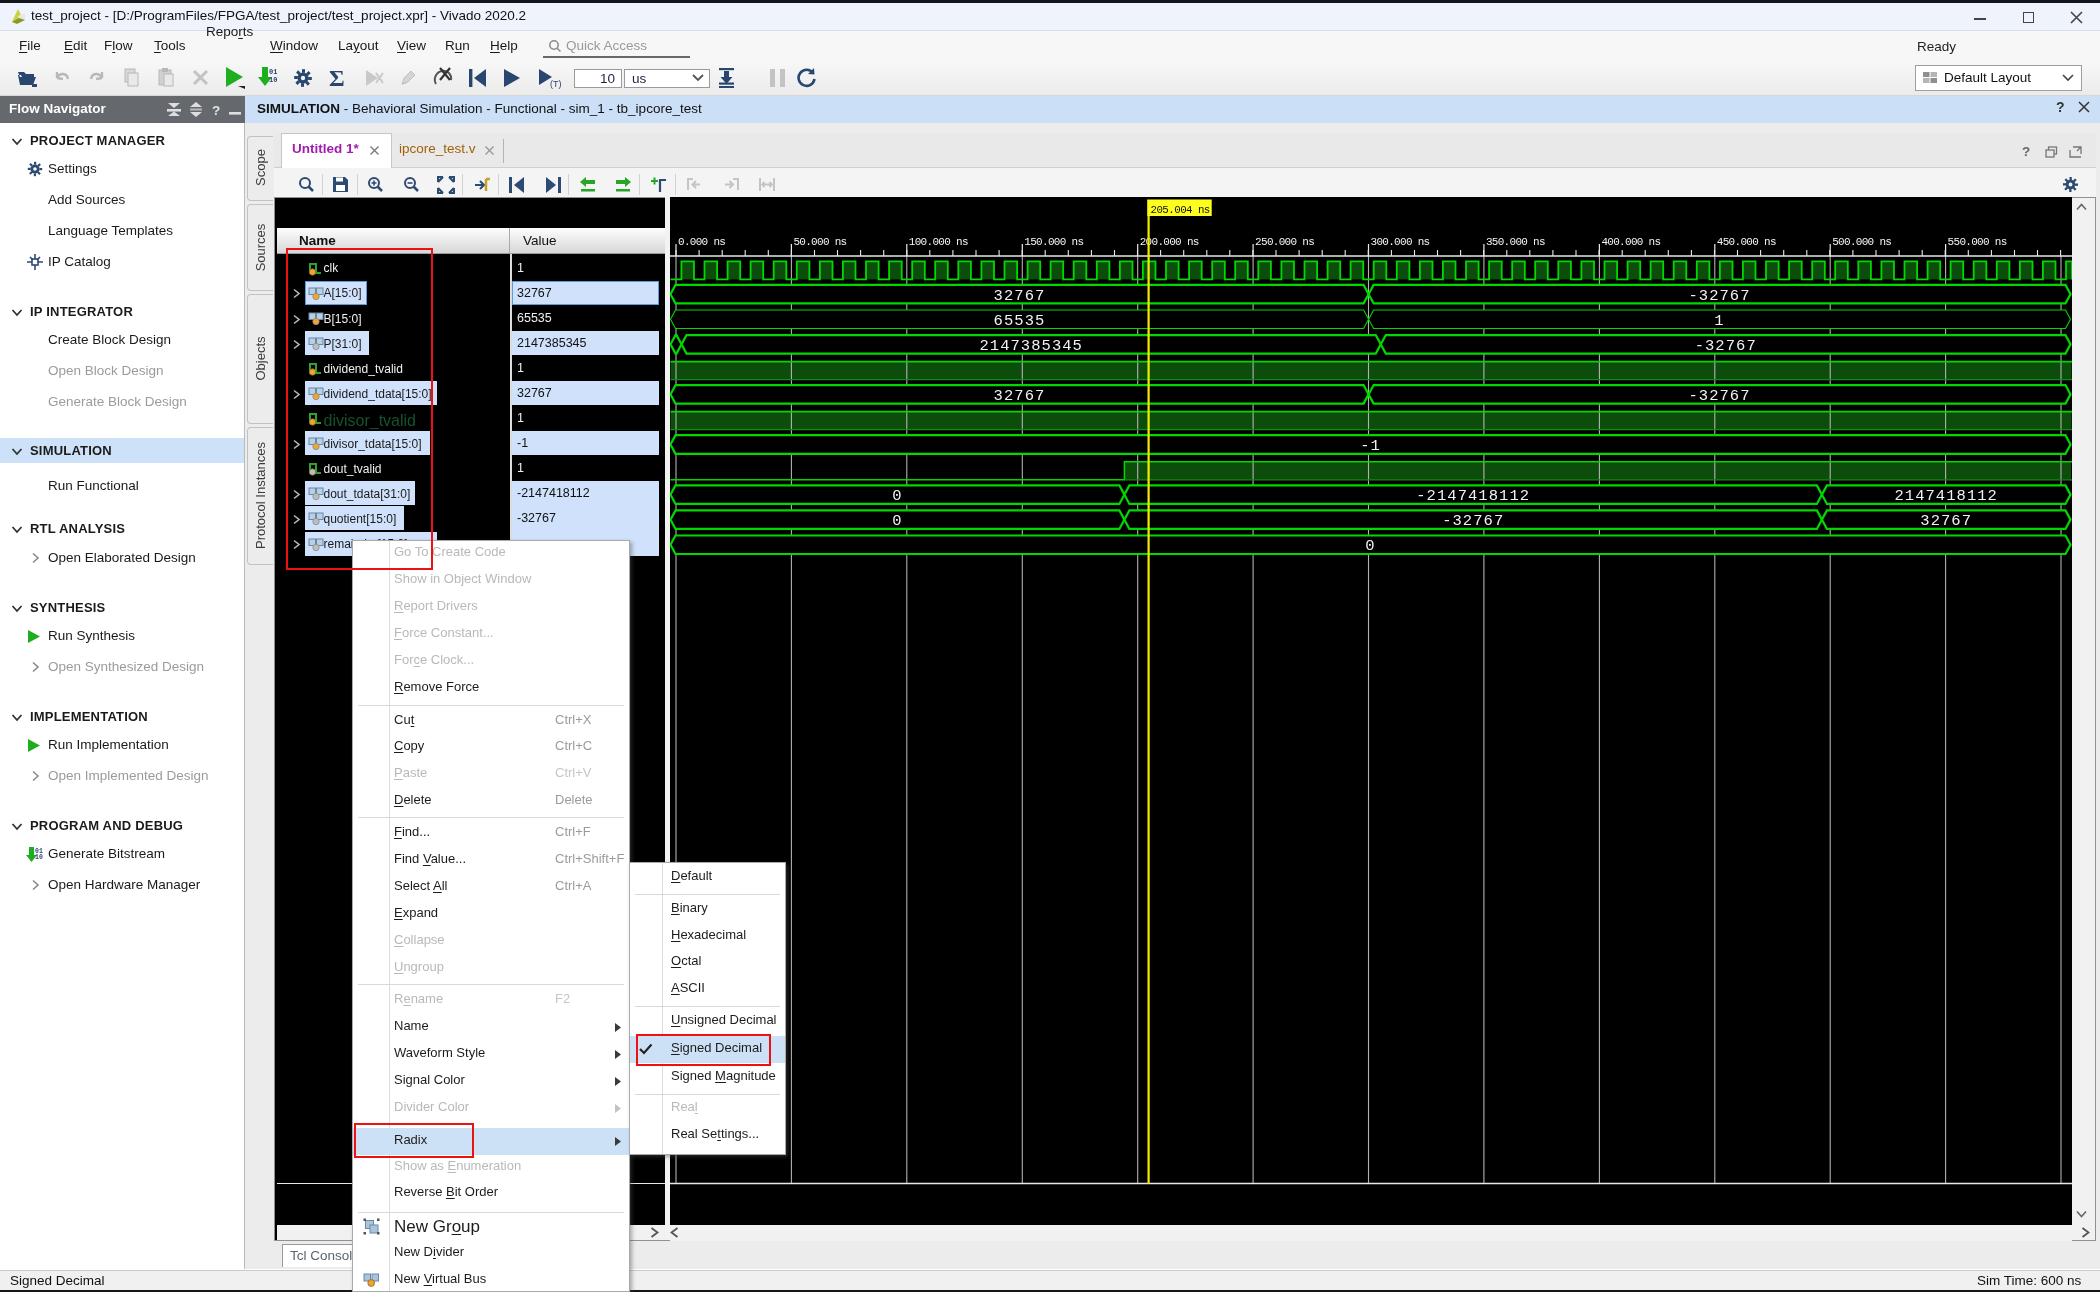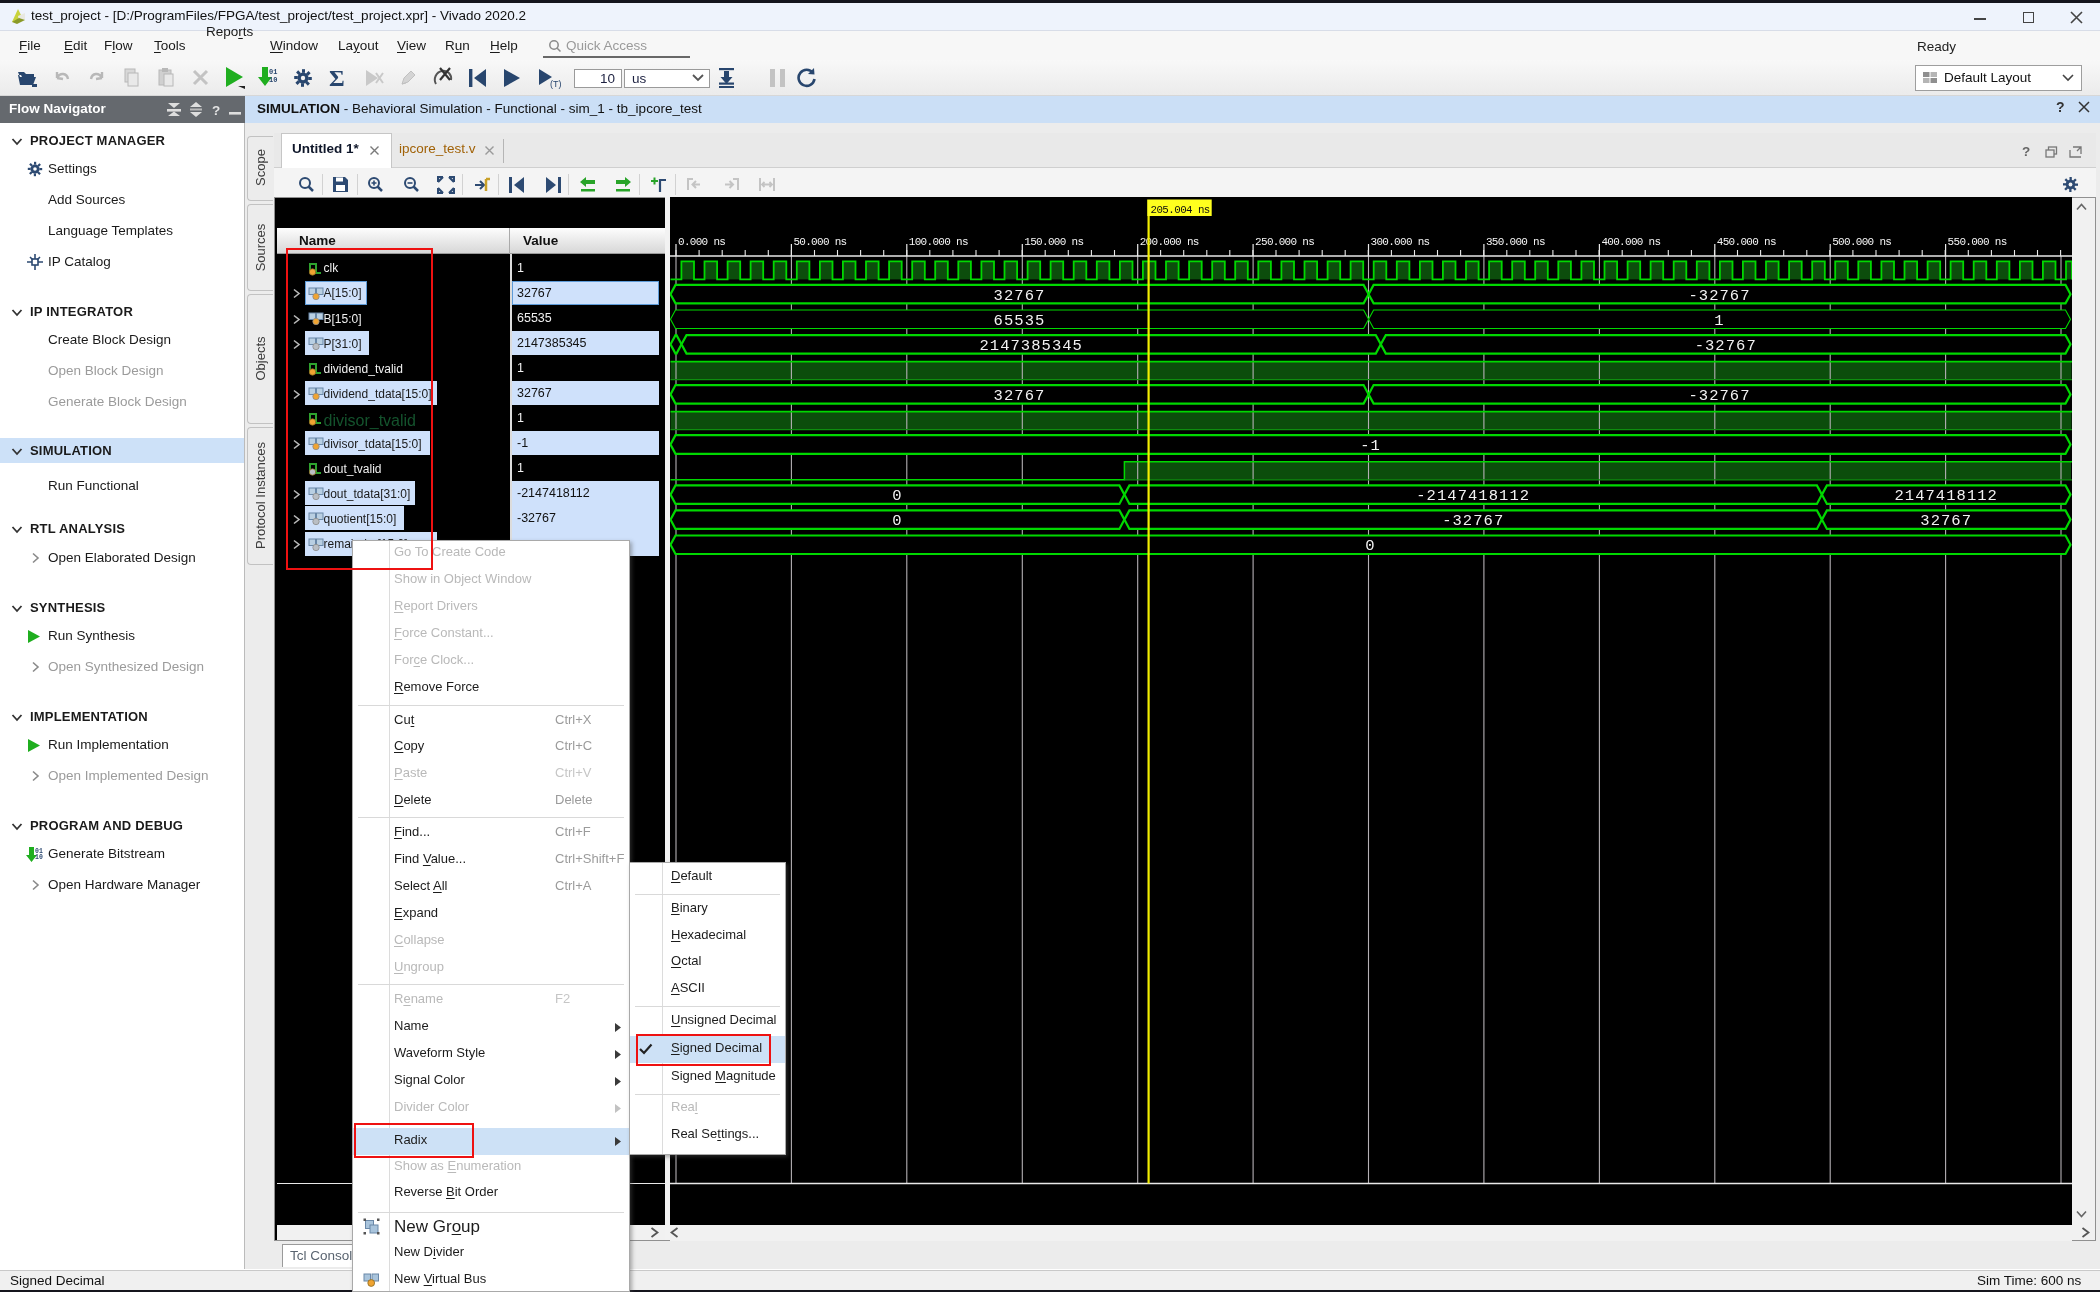--- a/index.html
+++ b/index.html
@@ -265,21 +265,21 @@
 <div class="abs" style="left:246px;top:359px;width:0;height:0">
       <div style="position:absolute;transform:translate(2px,0) rotate(-90deg);transform-origin:center;white-space:nowrap;font-size:13px;color:#3c3c3c;left:-0px;top:-8px;width:24px;display:flex;justify-content:center">Objects</div>
     </div>
 <div class="abs" style="left:247px;top:427px;width:26px;height:138px;border:1px solid #c2c2c2;border-right:none;border-radius:4px 0 0 4px;background:#ececec"></div>
 <div class="abs" style="left:246px;top:496px;width:0;height:0">
       <div style="position:absolute;transform:translate(2px,0) rotate(-90deg);transform-origin:center;white-space:nowrap;font-size:13px;color:#3c3c3c;left:-0px;top:-8px;width:24px;display:flex;justify-content:center">Protocol Instances</div>
     </div>
 
 <div class="abs" style="left:274px;top:133px;width:1822px;height:35px;background:#e9e9e9;border-bottom:1px solid #cfcfcf"></div>
 <div class="abs" style="left:281px;top:133px;width:111px;height:35px;background:#fff;border:1px solid #c6c6c6;border-bottom:none"></div>
-<div class="abs" style="left:292px;top:141px;font-size:13.5px;font-weight:bold;color:#0f172a">Untitled 1*</div>
+<div class="abs" style="left:292px;top:141px;font-size:13.5px;font-weight:bold;color:#a21caf">Untitled 1*</div>
 <svg class="abs" style="left:369px;top:145px" width="11" height="11">
       <path d="M1.5 1.5 L9.5 9.5 M9.5 1.5 L1.5 9.5" stroke="#7a7a7a" stroke-width="1.4"></path>
     </svg>
 <div class="abs" style="left:399px;top:141px;font-size:13.5px;color:#a16207">ipcore_test.v</div>
 <svg class="abs" style="left:484px;top:145px" width="11" height="11">
       <path d="M1.5 1.5 L9.5 9.5 M9.5 1.5 L1.5 9.5" stroke="#9a9a9a" stroke-width="1.4"></path>
     </svg>
 <div class="abs" style="left:503px;top:139px;width:1px;height:24px;background:#b5b5b5"></div>
 <div class="abs" style="left:2022px;top:144px;font-size:13.5px;color:#666;font-weight:bold">?</div>
 <svg class="abs" style="left:2045px;top:146px" width="13" height="12" fill="none" stroke="#777" stroke-width="1.3">
@@ -368,21 +368,21 @@
       <rect x="7.5" y="1" width="2.3" height="3" fill="#2d4a72" transform="rotate(225 8.5 8.5)"></rect>
       <rect x="7.5" y="1" width="2.3" height="3" fill="#2d4a72" transform="rotate(270 8.5 8.5)"></rect>
       <rect x="7.5" y="1" width="2.3" height="3" fill="#2d4a72" transform="rotate(315 8.5 8.5)"></rect>
     </svg>
 
 <div class="abs" style="left:274px;top:197px;width:1822px;height:1044px;border:1px solid #909090;background:#000"></div>
 
 <div class="abs" style="left:277px;top:228px;width:388px;height:26px;background:linear-gradient(#fdfdfd,#d7d7d7);border-bottom:1px solid #9a9a9a"></div>
 <div class="abs" style="left:509px;top:228px;width:1px;height:26px;background:#aaa"></div>
 <div class="abs" style="left:299px;top:233px;font-size:13.5px;font-weight:bold;color:#111">Name</div>
-<div class="abs" style="left:523px;top:233px;font-size:13.5px;font-weight:bold;color:#111">Value</div>
+<div class="abs" style="left:523px;top:233px;font-size:13.5px;font-weight:normal;color:#111">Value</div>
 
 <div class="abs" style="left:510px;top:254px;width:1.5px;height:971px;background:#dcdcdc"></div>
 <div class="abs" style="left:665px;top:197px;width:5px;height:1043px;background:#f2f2f2"></div>
 
 <div class="abs" style="left:511.5px;top:481.4px;width:147px;height:74.2px;background:#cfe1fb"></div>
 <svg class="abs" style="left:308px;top:260.9px" width="15" height="15">
       <path d="M2 12 v-9 h6 v9 h5" fill="none" stroke="#2ea22e" stroke-width="2"></path>
       <circle cx="4.5" cy="11" r="3.2" fill="#f0a432" stroke="#8a6a20" stroke-width="0.8"></circle>
     </svg>
 <div class="abs" style="left:323.5px;top:261.4px;font-size:12px;color:#f0f0f0">clk</div>

